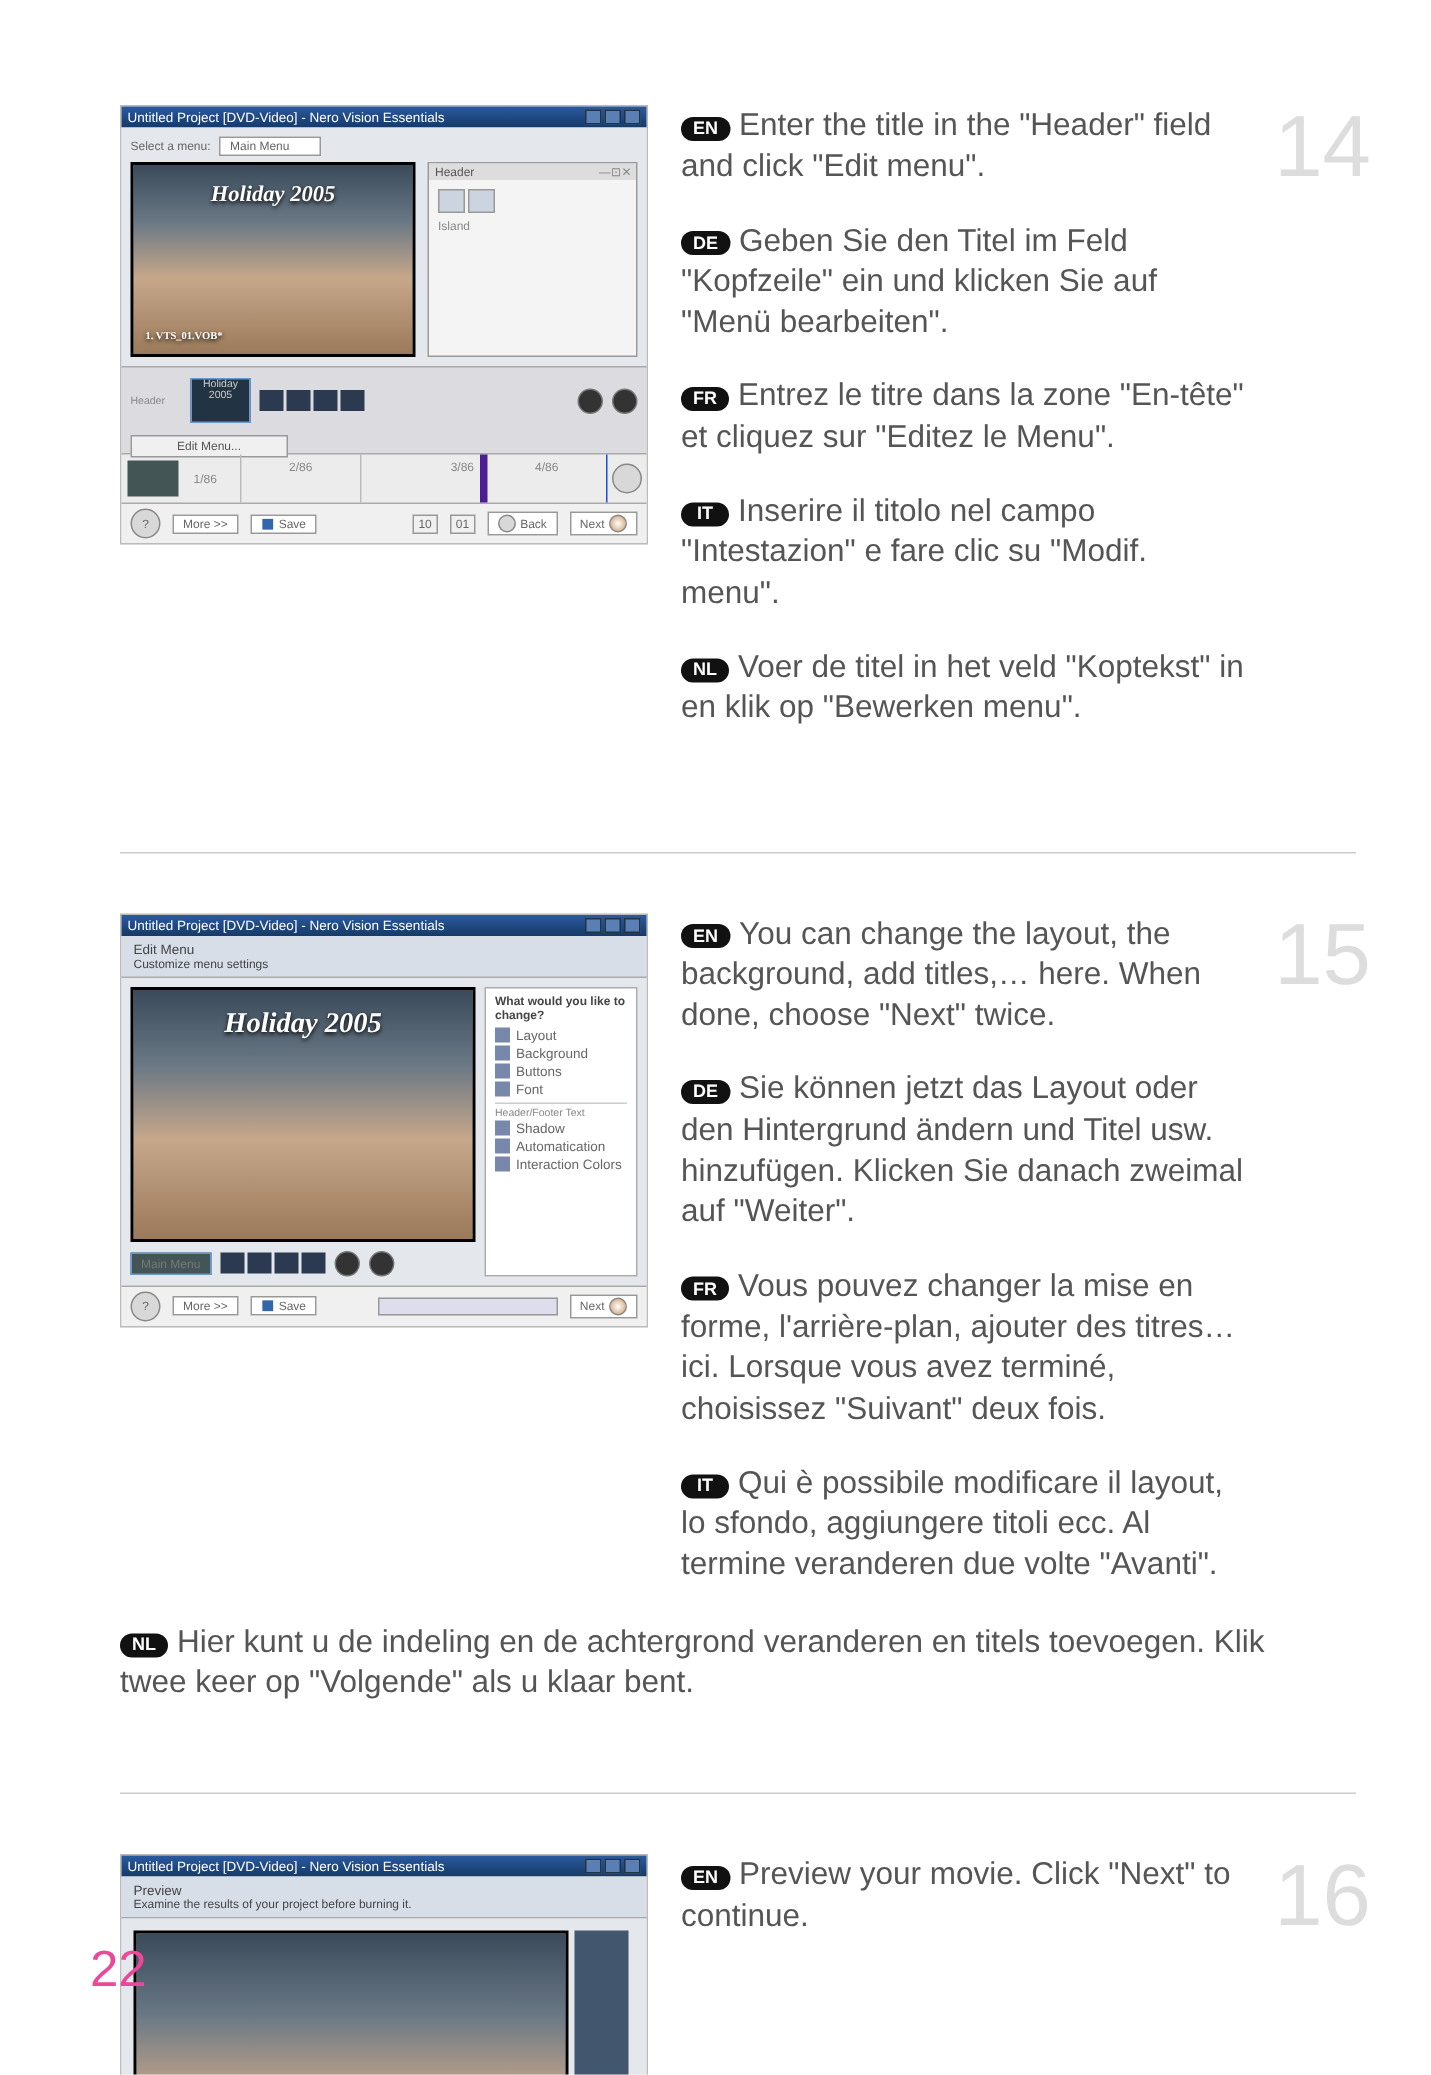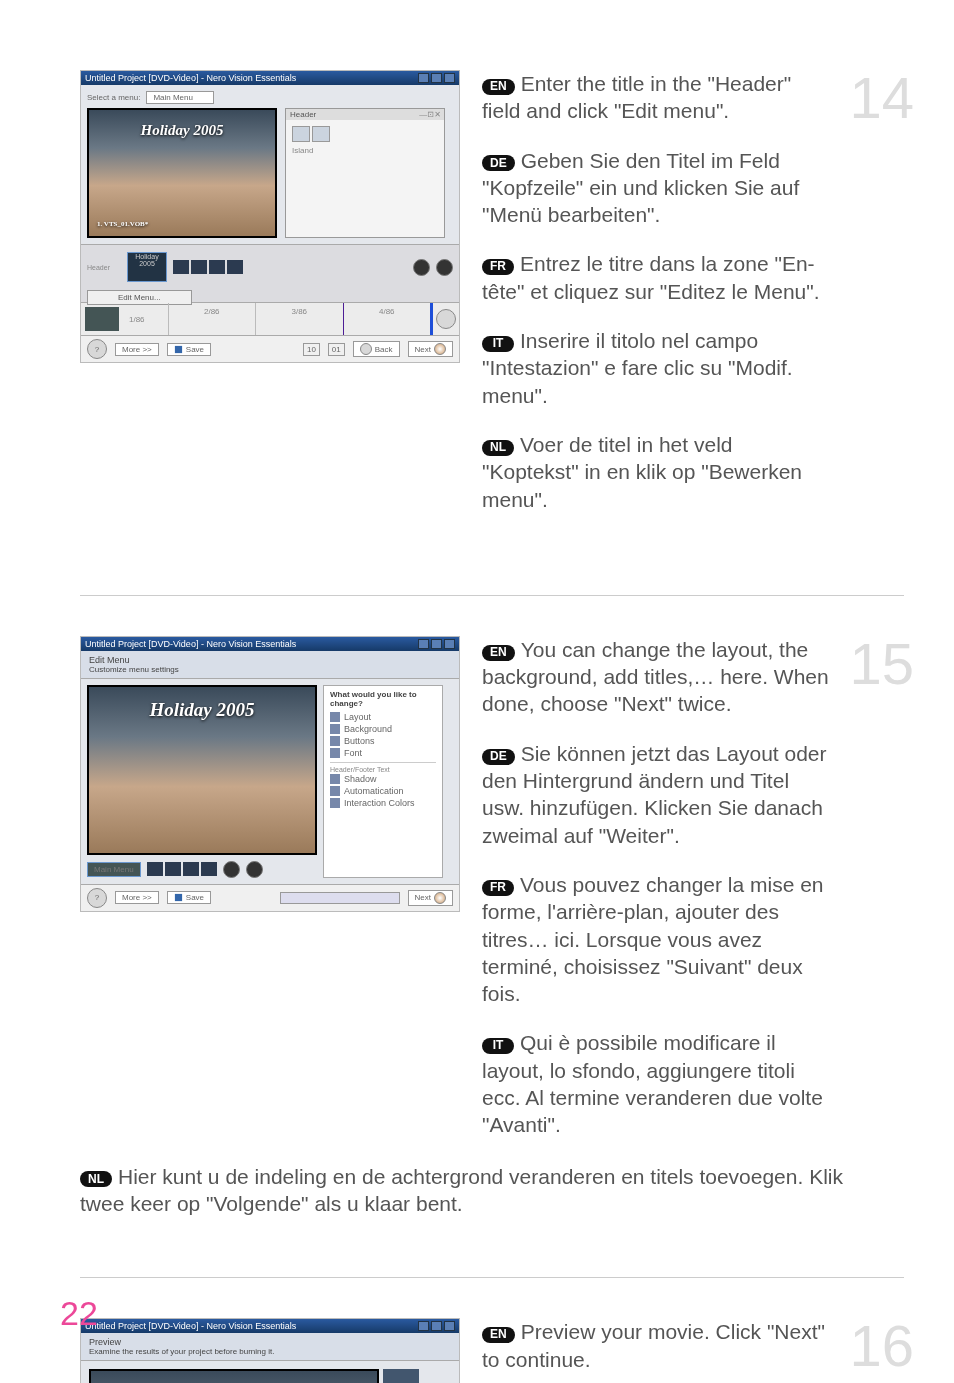--- a/index.html
+++ b/index.html
@@ -5,21 +5,21 @@
   * { margin:0; padding:0; box-sizing:border-box; }
   body {
     width:954px; height:1383px; background:#fff;
     font-family:"Gill Sans","Segoe UI",Arial,sans-serif;
     color:#555; font-weight:300; position:relative;
     padding:70px 50px 0 80px;
   }
   .step { position:relative; margin-bottom:60px; }
   .row { display:flex; align-items:flex-start; gap:22px; }
   .shot {
-    width:380px; flex:0 0 auto; border:1px solid #bbb;
+    width:352px; flex:0 0 auto; border:1px solid #bbb;
     background:#eceef1;
   }
   .titlebar {
     height:14px; background:linear-gradient(#2a5aa0,#163a68);
     color:#fff; font-size:9px; padding:1px 4px;
     display:flex; align-items:center; justify-content:space-between;
   }
   .titlebar .wb { display:flex; gap:2px; }
   .titlebar .wb span {
     width:11px; height:10px; background:#5a7fb5; display:inline-block; border:1px solid #234;
@@ -152,22 +152,22 @@
         <div class="btn-row">
           <span class="wide-btn">Edit Menu...</span>
         </div>
       </div>
       <div style="background:#ececec;border-top:1px solid #aaa;display:flex;font-size:8px;color:#888;">
         <div style="flex:1;padding:4px;border-right:1px solid #bbb;display:flex;gap:10px;align-items:center;">
           <span style="width:34px;height:24px;background:#455;display:inline-block;"></span>
           <span>1/86</span>
         </div>
         <div style="flex:1;padding:4px;text-align:center;border-right:1px solid #bbb;">2/86</div>
-        <div style="flex:1;padding:4px;text-align:center;border-right:1px solid #4c1d95;">3/86</div>
-        <div style="flex:1;padding:4px;text-align:center;border-right:3px solid #1d4ed8;">4/86</div>
+        <div style="flex:1;padding:4px;text-align:right;border-right:5px solid #4c1d95;">3/86</div>
+        <div style="flex:1;padding:4px;text-align:center;border-right:1px solid #1d4ed8;">4/86</div>
         <div style="width:26px;display:flex;align-items:center;justify-content:center;">
             <span class="round"></span>
           </div>
       </div>
       <div class="bottom-bar">
         <div class="bb-left">
           <span class="round">?</span>
           <span class="bb-btn">
               <span>More &gt;&gt;</span>
             </span>

